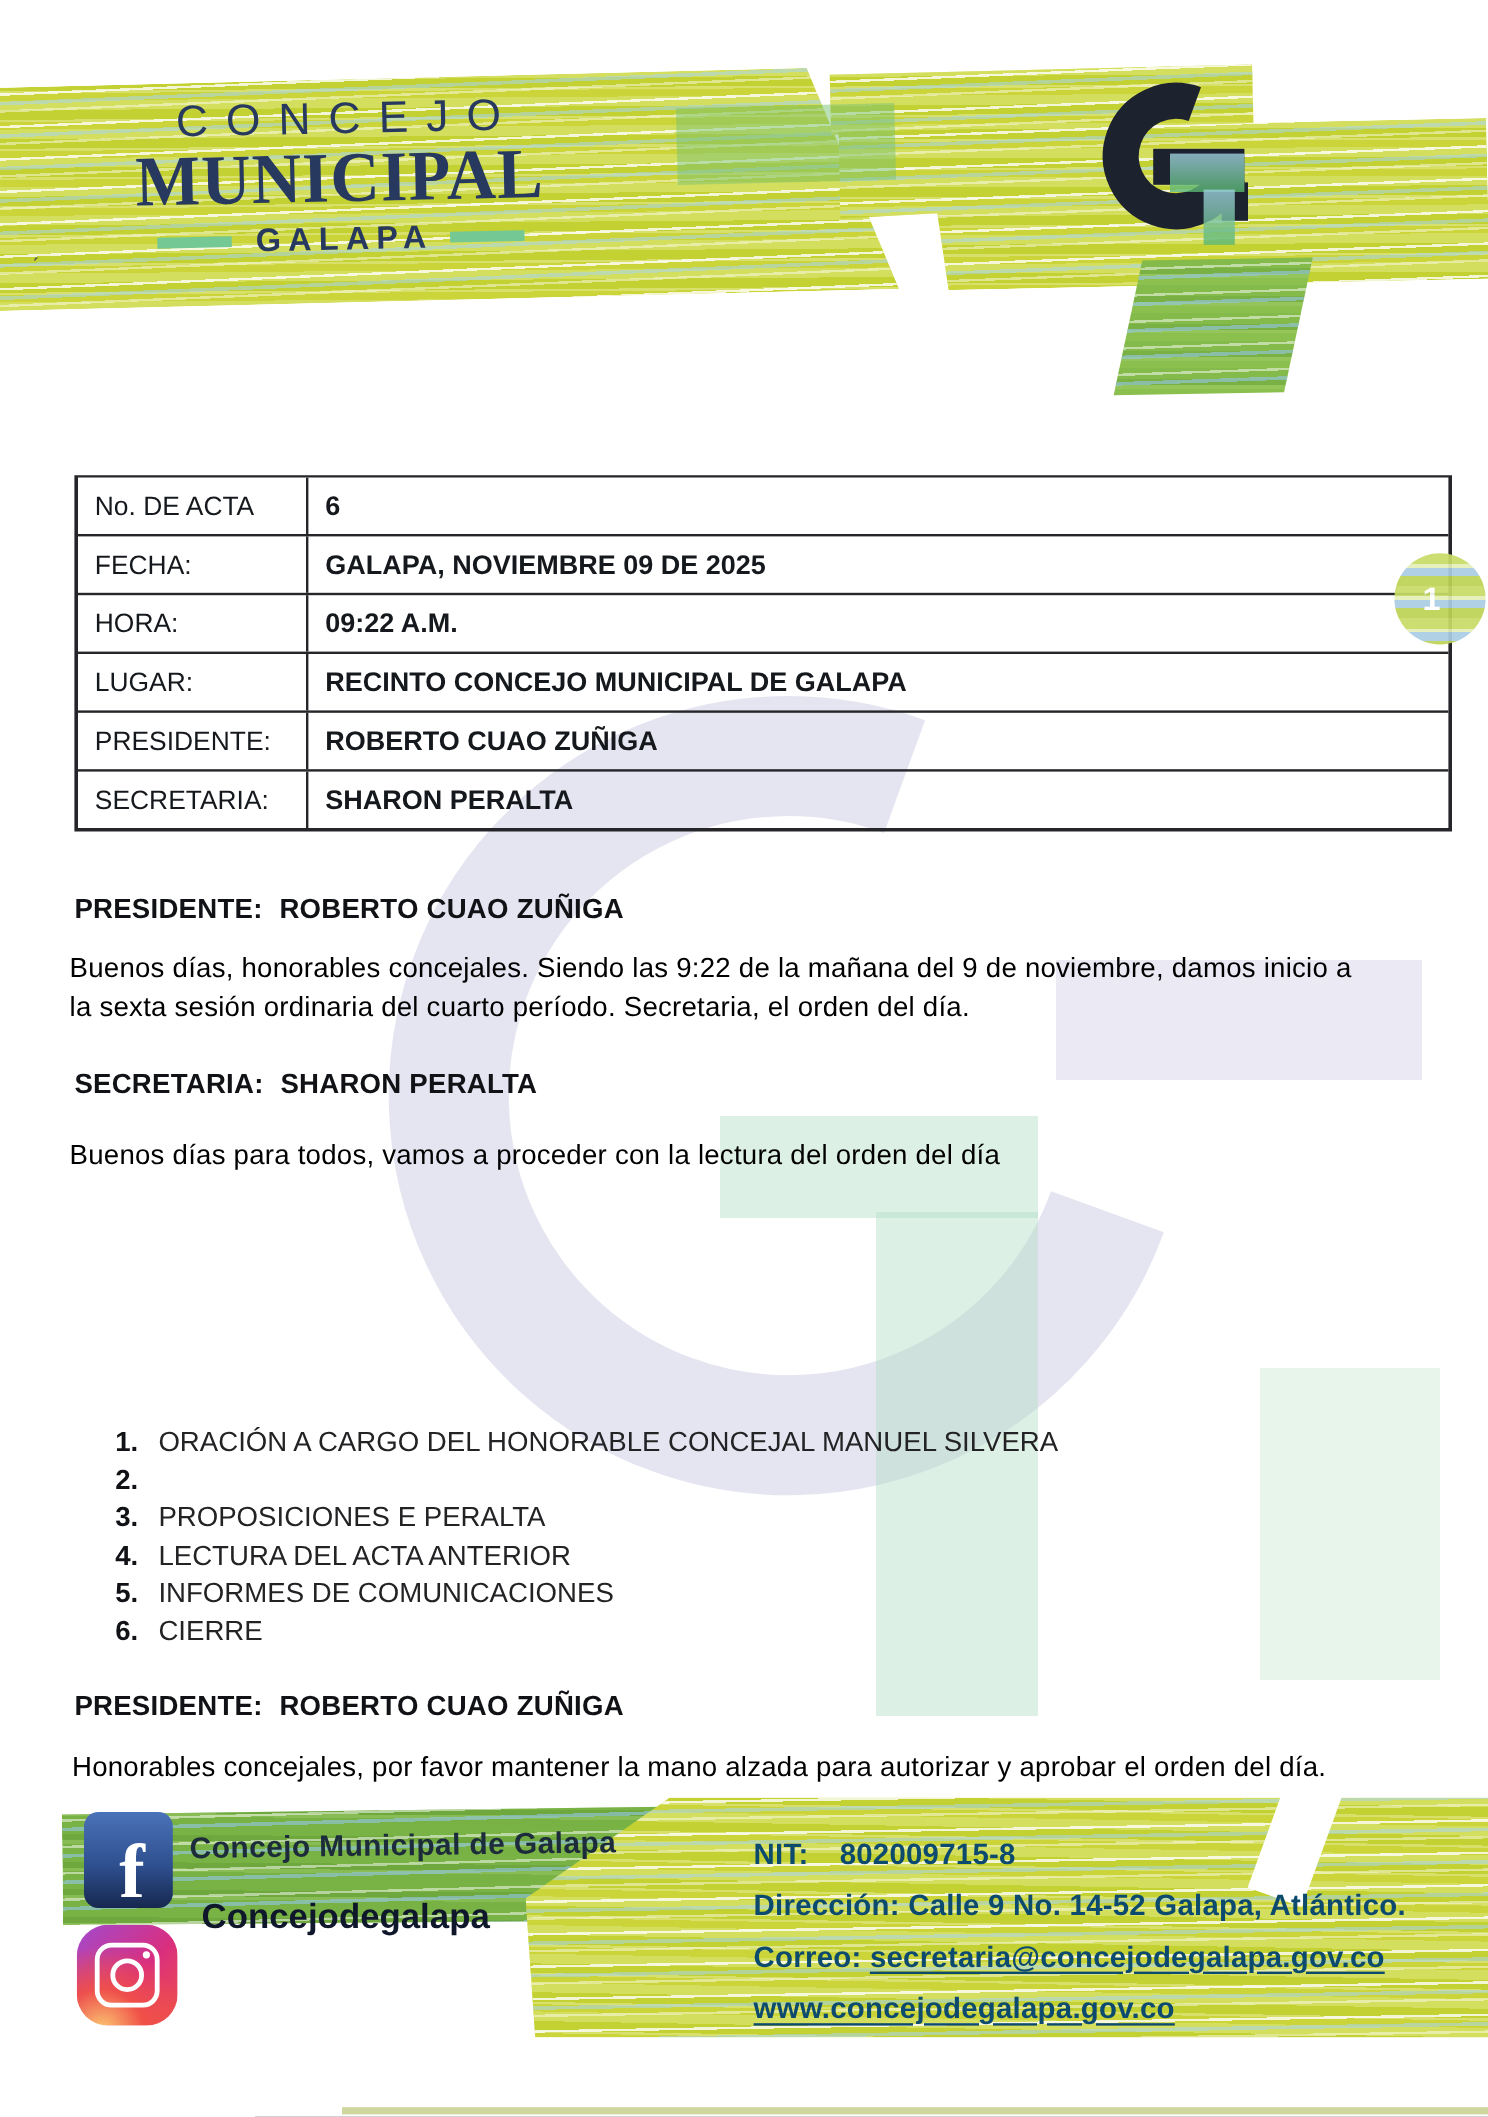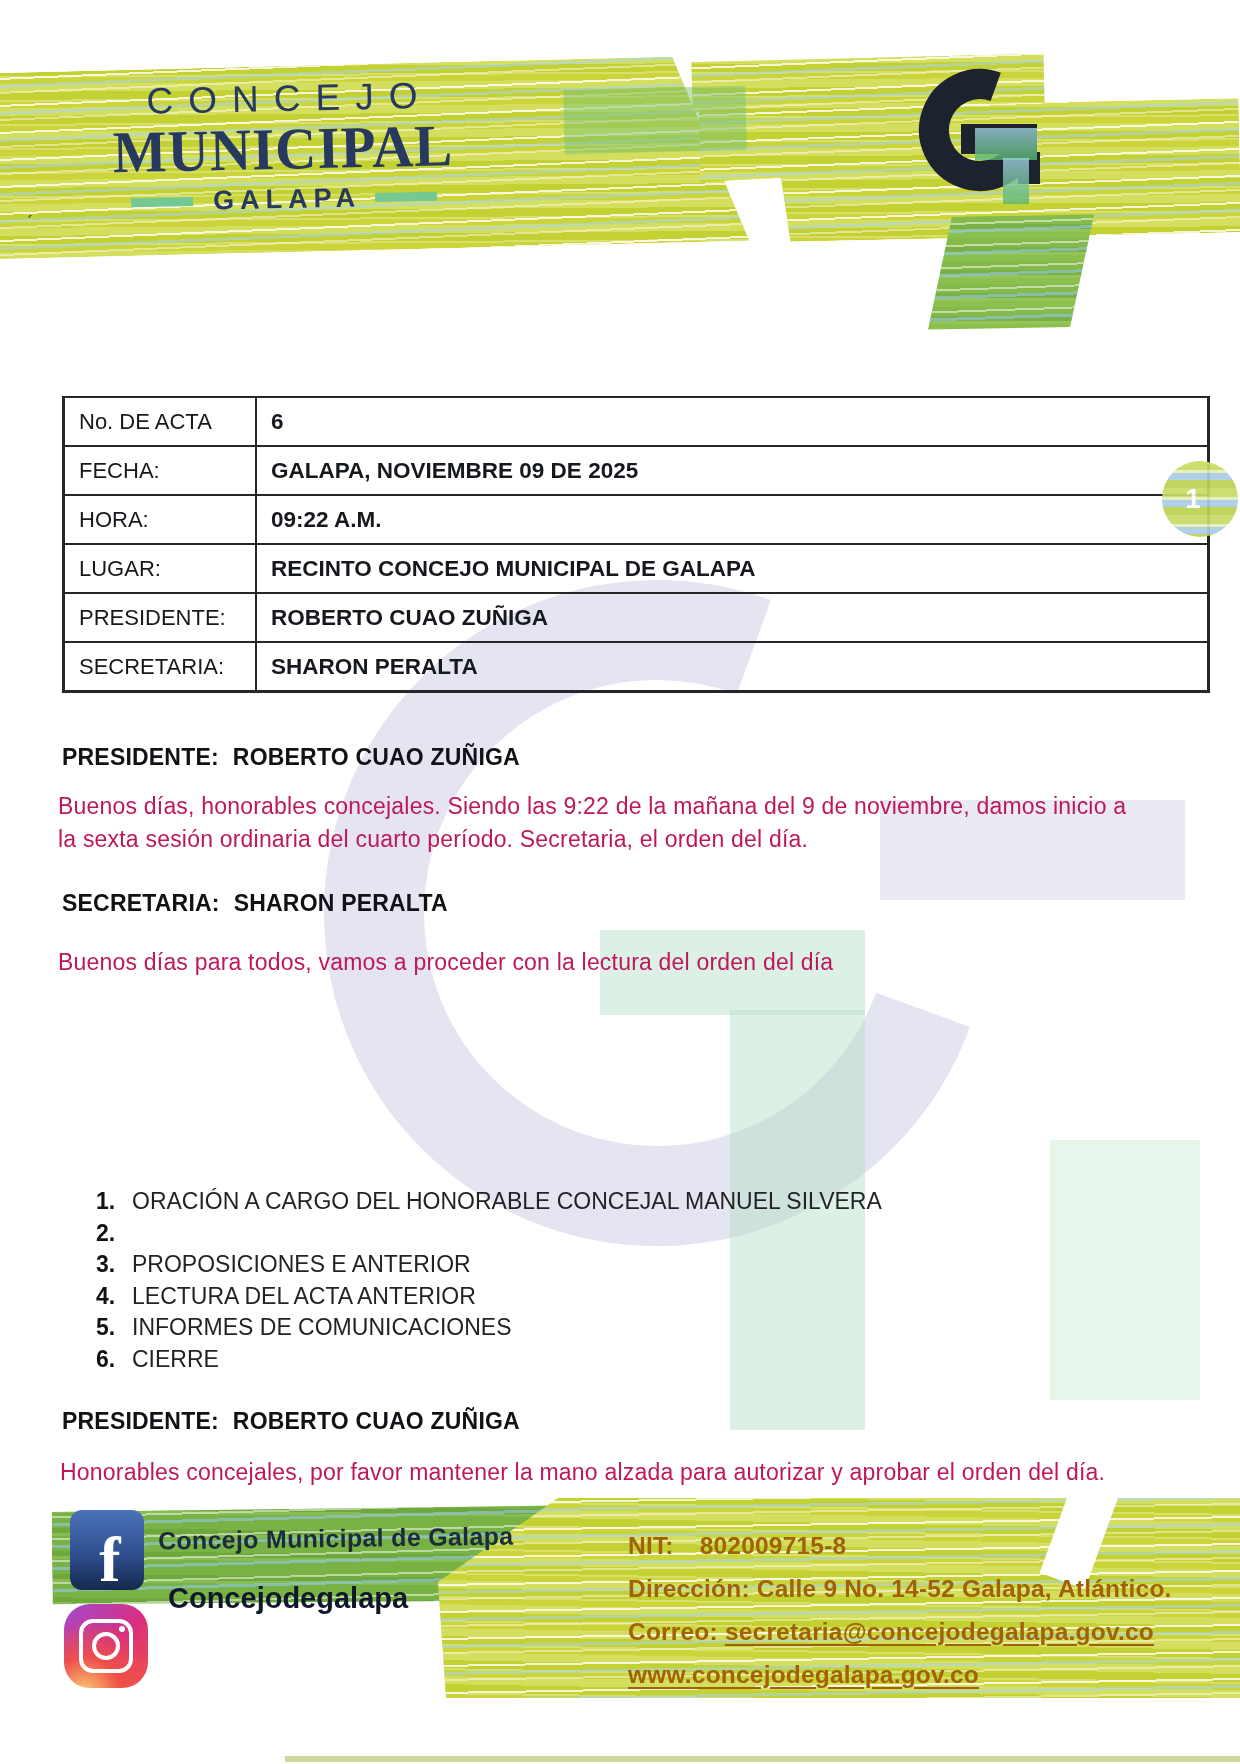--- a/index.html
+++ b/index.html
@@ -65,21 +65,21 @@
   .meta-table{left:62px; top:396px; width:1142px; border:3px solid #26262a;
     border-top-width:2px; z-index:2; background:transparent;}
   .meta-row{display:flex; height:47px; border-bottom:2px solid #26262a; align-items:center;}
   .meta-row:last-child{border-bottom:none;}
   .meta-label{width:176px; padding-left:14px; font-weight:normal; font-size:22px; color:#15181c;
     border-right:2px solid #26262a; height:100%; display:flex; align-items:center;}
   .meta-value{flex:1; padding-left:14px; font-weight:bold; font-size:22.5px; color:#15181c;}
   
   .speaker{z-index:2; font-weight:bold; font-size:23px; color:#101216; letter-spacing:.2px;}
   .speaker .nm{margin-left:14px;}
-  .para{z-index:2; font-size:23px; line-height:33px; color:#be185d; letter-spacing:.2px;}
+  .para{z-index:2; font-size:23px; line-height:33px; color:#000000; letter-spacing:.2px;}
   .agenda-head{left:58px; top:1030px; width:1000px; text-align:center; z-index:2;
     font-weight:bold; font-size:23px; line-height:32.5px; color:#101216;}
   .agenda-list{left:96px; top:1186px; z-index:2; font-size:23px; color:#232326;}
   .agenda-item{display:flex; line-height:31.5px;}
   .agenda-item .num{font-weight:bold; width:36px; color:#101216;}
   
   .fband-left{left:52px; top:1506px; width:790px; height:96px; transform:rotate(-.6deg);
     clip-path:polygon(0 2%,99% 0,95.5% 100%,0 98%); z-index:1;}
   .fband-right{left:438px; top:1498px; width:802px; height:200px;
     clip-path:polygon(15% 0,100% 0,100% 100%,1% 100%,0 42%); z-index:1;}
@@ -96,21 +96,21 @@
     background:
       radial-gradient(circle at 25% 105%, rgba(253,211,115,.95) 0%, rgba(241,82,69,.9) 32%, rgba(217,46,127,0) 65%),
       linear-gradient(135deg,#a24bcf 0%,#d92e7f 55%,#f15245 100%);
     display:flex; align-items:center; justify-content:center;}
   .ig-cam{width:46px; height:46px; border:4px solid #fff; border-radius:14px; position:relative;
     display:flex; align-items:center; justify-content:center;}
   .ig-lens{width:20px; height:20px; border:4px solid #fff; border-radius:50%;}
   .ig-dot{position:absolute; top:3px; right:4px; width:6px; height:6px; border-radius:50%; background:#fff;}
   .ig-label{left:168px; top:1582px; font-size:29px; font-weight:700; color:#0f172a; z-index:3;}
   .contact{left:628px; top:1524px; width:600px; z-index:3; font-size:24.5px; font-weight:600;
-    color:#a16207; line-height:43px; letter-spacing:.2px;}
+    color:#0c4a6e; line-height:43px; letter-spacing:.2px;}
   .contact .u{text-decoration:underline; text-underline-offset:4px;}
   .nit-val{margin-left:26px;}
   .bottom-strip{left:285px; top:1756px; width:955px; height:6px; background:#b6c06a; opacity:.65; z-index:1;}
 </style>
 </head>
 <body>
 
 <div class="page">
 
   <svg class="abs watermark" viewBox="0 0 1000 900" width="1000" height="900">
@@ -200,21 +200,21 @@
   <div class="abs agenda-list">
     <div class="agenda-item">
       <span class="num">1.</span>
       <span>ORACIÓN A CARGO DEL HONORABLE CONCEJAL MANUEL SILVERA</span>
     </div>
     <div class="agenda-item">
       <span class="num">2.</span>
     </div>
     <div class="agenda-item">
       <span class="num">3.</span>
-      <span>PROPOSICIONES E ANTERIOR</span>
+      <span>PROPOSICIONES E PERALTA</span>
     </div>
     <div class="agenda-item">
       <span class="num">4.</span>
       <span>LECTURA DEL ACTA ANTERIOR</span>
     </div>
     <div class="agenda-item">
       <span class="num">5.</span>
       <span>INFORMES DE COMUNICACIONES</span>
     </div>
     <div class="agenda-item">

